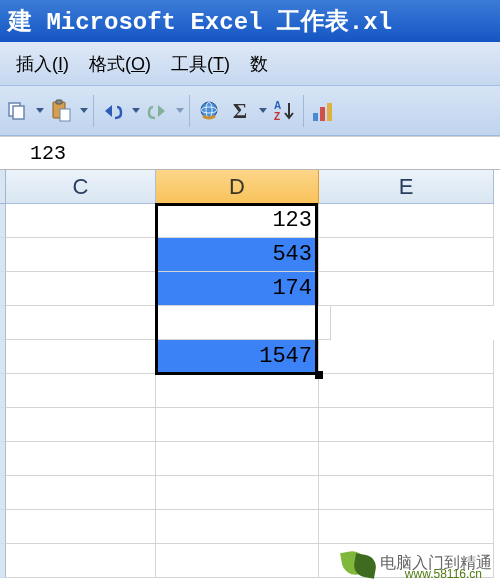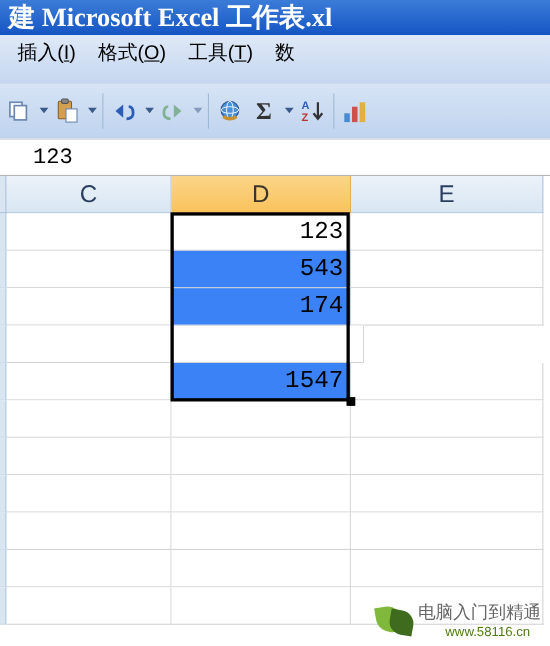--- a/index.html
+++ b/index.html
@@ -6,36 +6,37 @@
     body {
       font-family: "SimSun", "宋体", Arial, sans-serif;
       font-size: 14px;
       width: 500px;
       height: 587px;
       overflow: hidden;
       position: relative;
       background: #fff;
     }
     .titlebar {
-      height: 32px;
+      height: 42px;
       background: linear-gradient(to bottom, #3b7cd8, #1455c4);
       color: #fff;
       font-size: 24px;
       font-weight: bold;
       padding: 2px 8px;
       display: flex;
       align-items: center;
       white-space: nowrap;
-      font-family: Liberation Serif, serif;
+      font-family: Liberation Mono, monospace;
     }
     .menubar {
       height: 44px;
       background: linear-gradient(to bottom, #dfe9f7, #c5d7f0);
       border-bottom: 1px solid #a5bde0;
       display: flex;
+      align-items: center;
       padding-left: 6px;
     }
     .menu-item {
       padding: 4px 10px;
       font-size: 18px;
       color: #000;
       cursor: default;
       white-space: nowrap;
     }
     .mnemonic {
@@ -157,20 +158,21 @@
       width: 8px;
       height: 8px;
       background: #000;
       pointer-events: none;
     }
     .watermark {
       position: absolute;
       bottom: 8px;
       right: 8px;
       display: flex;
+      align-items: center;
       gap: 0;
     }
     .wm-badge {
       width: 40px;
       height: 32px;
       position: relative;
     }
     .wm-leaf1 {
       position: absolute;
       width: 24px; height: 24px;

